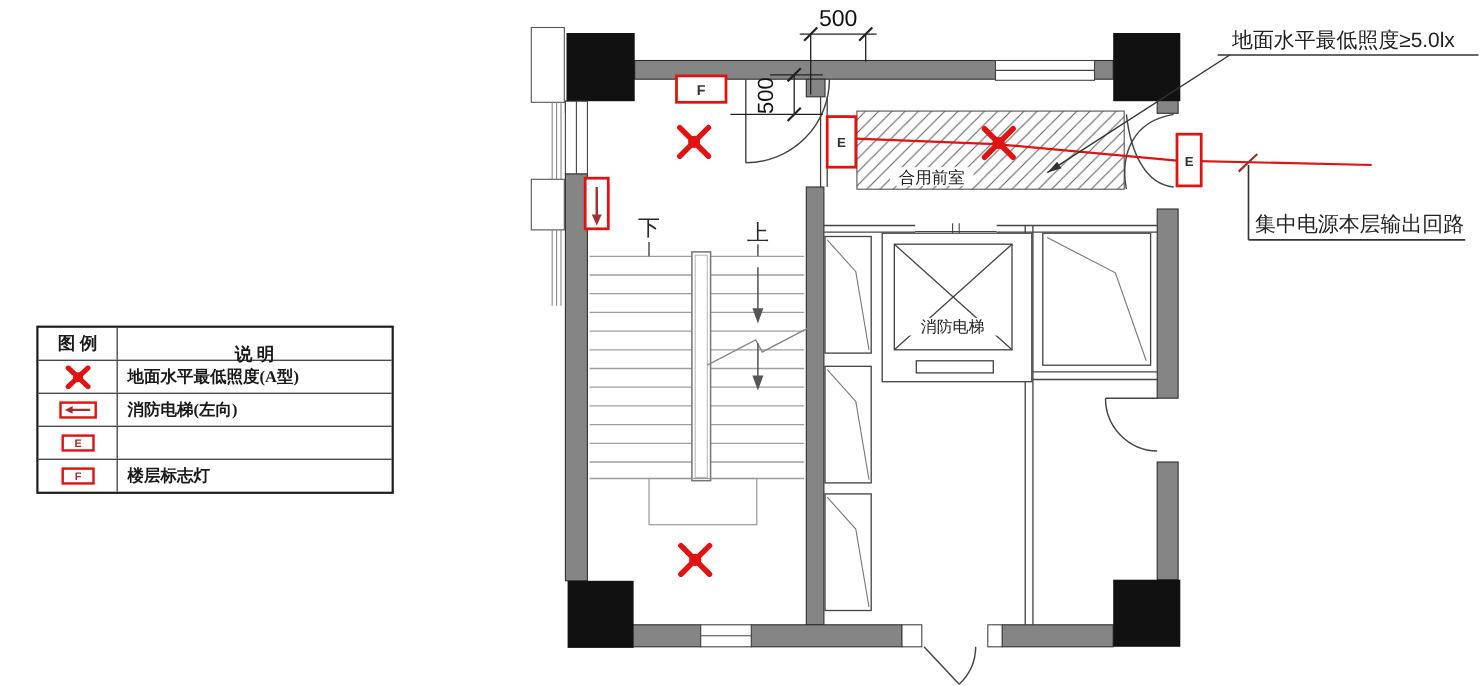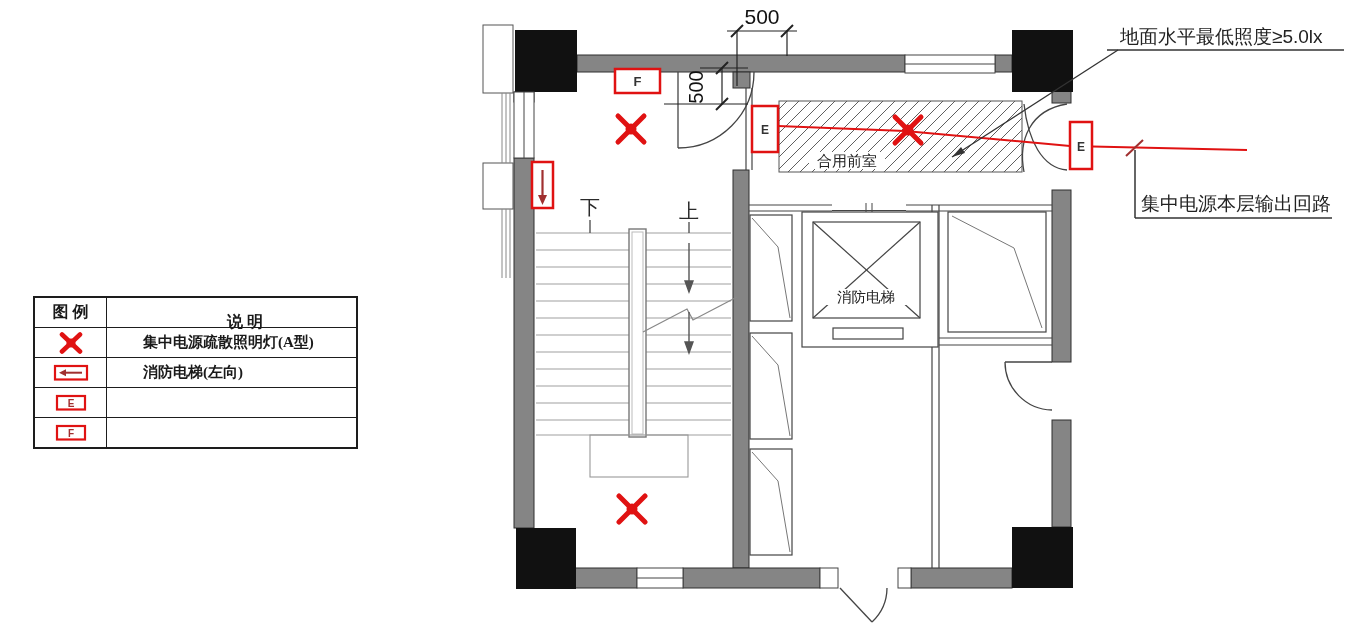--- a/index.html
+++ b/index.html
@@ -1,20 +1,20 @@
 <!DOCTYPE html>
 <html><head>
 <meta charset="utf-8">
 <style>
   html,body{margin:0;padding:0;background:#fff;}
   .stage{position:relative;width:1346px;height:624px;background:#fff;overflow:hidden;
          font-family:"Liberation Sans","DejaVu Sans",sans-serif;}
   
   .legend{position:absolute;left:33px;top:296px;width:325px;border:2px solid #1d1d1d;background:#fff;box-sizing:border-box;}
-  .lg-row{display:flex;height:29px;gap:27px;}
+  .lg-row{display:flex;height:29px;}
   .lg-row + .lg-row{border-top:1.6px solid #1d1d1d;}
   .lg-sym{width:72px;border-right:1.6px solid #1d1d1d;display:flex;align-items:center;justify-content:center;box-sizing:border-box;}
   .lg-desc{flex:1;display:flex;align-items:center;padding-left:9px;
            font-family:"Liberation Serif","DejaVu Serif",serif;font-weight:bold;font-size:15px;color:#1a1a1a;white-space:nowrap;}
   .lg-head .lg-sym{font-family:"Liberation Serif","DejaVu Serif",serif;font-weight:bold;font-size:16px;color:#1a1a1a;}
   .lg-head .lg-desc{justify-content:center;padding-left:0;font-size:16px;margin-top:20px;}
   .plan-svg{position:absolute;left:440px;top:0;}
   svg text{font-family:"Liberation Sans","DejaVu Sans",sans-serif;}
 </style>
 </head>
@@ -26,21 +26,21 @@
       <div class="lg-sym">图 例</div>
       <div class="lg-desc">说  明</div>
     </div>
     <div class="lg-row">
       <div class="lg-sym">
         <svg width="60" height="22" viewBox="0 0 60 22">
           <path d="M21 2.5 L39 19.5 M21 19.5 L39 2.5" stroke="#e01212" stroke-width="4.6" stroke-linecap="round" fill="none"></path>
           <circle cx="30" cy="11" r="4.6" fill="#e01212"></circle>
         </svg>
       </div>
-      <div class="lg-desc">集中电源疏散照明灯(A型)</div>
+      <div class="lg-desc">地面水平最低照度(A型)</div>
     </div>
     <div class="lg-row">
       <div class="lg-sym">
         <svg width="60" height="22" viewBox="0 0 60 22">
           <rect x="14" y="4" width="32" height="13.5" fill="#fff" stroke="#e01212" stroke-width="2.2"></rect>
           <line x1="41" y1="10.7" x2="23" y2="10.7" stroke="#a03030" stroke-width="2"></line>
           <polygon points="18,10.7 25,7.2 25,14.2" fill="#a03030"></polygon>
         </svg>
       </div>
       <div class="lg-desc">消防电梯(左向)</div>
@@ -53,20 +53,21 @@
         </svg>
       </div>
     </div>
     <div class="lg-row">
       <div class="lg-sym">
         <svg width="60" height="22" viewBox="0 0 60 22">
           <rect x="16" y="4" width="28" height="13.5" fill="#fff" stroke="#e01212" stroke-width="2.2"></rect>
           <text x="30" y="14.6" font-size="10" font-weight="bold" fill="#a03030" text-anchor="middle">F</text>
         </svg>
       </div>
+      <div class="lg-desc">楼层标志灯</div>
     </div>
   </div>
 
   <svg class="plan-svg" width="906" height="624" viewBox="440 0 906 624">
     <defs>
       <pattern id="hatch" width="12" height="12" patternUnits="userSpaceOnUse">
         <path d="M0 12 L12 0 M-6 6 L6 -6 M6 18 L18 6" stroke="#606060" stroke-width="1" fill="none"></path>
       </pattern>
       <g id="evac-x" stroke="#e01212" fill="#e01212">
         <path d="M-13 -13 L13 13 M-13 13 L13 -13" stroke-width="5" stroke-linecap="round" fill="none"></path>

